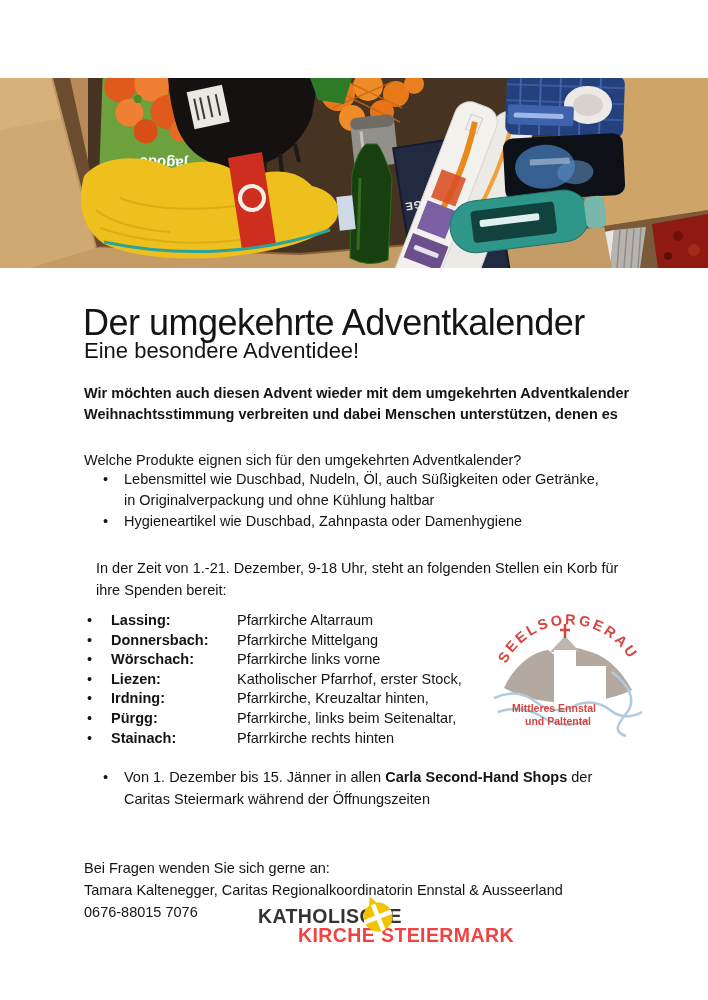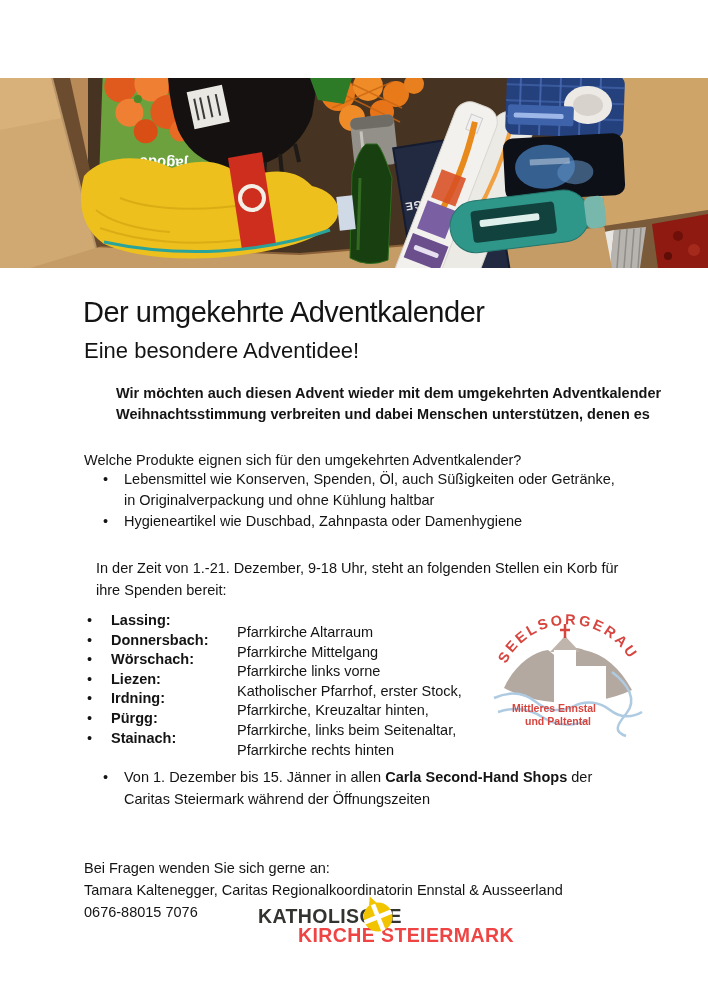--- a/index.html
+++ b/index.html
@@ -5,33 +5,33 @@
   html,body{margin:0;padding:0;background:#ffffff;}
   .page{
     position:relative;width:708px;height:1000px;margin:0 auto;
     background:#ffffff;overflow:hidden;
     font-family:"Liberation Sans","DejaVu Sans",sans-serif;
     color:#141414;
   }
   .abs{position:absolute;}
   .nowrap{white-space:nowrap;}
   .photo{top:78px;left:0;width:708px;height:190px;}
-  .title{top:292px;left:83px;font-size:29px;line-height:40px;font-weight:400;letter-spacing:-0.5px;}
+  .title{top:303px;left:83px;font-size:36px;line-height:40px;font-weight:400;letter-spacing:-0.5px;}
   .subtitle{top:338px;left:84px;font-size:22px;line-height:26px;font-weight:400;}
-  .intro{top:383px;left:84px;font-size:14.5px;line-height:21px;font-weight:700;margin-left:32px;}
+  .intro{top:383px;left:84px;font-size:14.5px;line-height:21px;font-weight:700;}
   .question{top:450px;left:84px;font-size:14.5px;line-height:21px;}
   .plist{top:469px;left:102px;font-size:14.5px;line-height:21px;}
   .bullet-item{position:relative;padding-left:22px;list-style:none;}
   .bullet-item::before{content:"•";position:absolute;left:1px;top:0;font-size:14.5px;}
   .schedule{top:557px;left:96px;font-size:14.5px;line-height:22px;}
   .loclist{top:611px;left:86px;font-size:14.5px;}
   .loc-row{position:relative;padding-left:25px;height:19.6px;line-height:19.6px;}
   .loc-row::before{content:"•";position:absolute;left:1px;top:0;font-size:14.5px;}
   .loc-name{font-weight:700;}
-  .loc-place{position:absolute;left:151px;top:0;white-space:nowrap;margin-top:12px;}
+  .loc-place{position:absolute;left:151px;top:0;white-space:nowrap;}
   .ssr-logo{top:606px;left:492px;width:158px;height:132px;}
   .shops{top:766px;left:102px;font-size:14.5px;line-height:22px;}
   .contact{top:817px;left:84px;font-size:14.5px;line-height:22px;margin-top:40px;}
   .kk-logo{top:898px;left:255px;width:215px;height:60px;}
   .kk-line1{position:absolute;left:3px;top:7px;font-size:19.5px;font-weight:700;letter-spacing:0.4px;color:#33342f;}
   .kk-line2{position:absolute;left:43px;top:26px;font-size:19.5px;font-weight:700;letter-spacing:0.4px;color:#ef4444;}
   .kk-glyph{position:absolute;left:104px;top:-6px;width:42px;height:46px;overflow:visible;}
   b{font-weight:700;}
 </style>
 </head>
@@ -180,21 +180,21 @@
   <div class="abs subtitle nowrap">Eine besondere Adventidee!</div>
 
   <div class="abs intro">
     <div class="nowrap">Wir möchten auch diesen Advent wieder mit dem umgekehrten Adventkalender</div>
     <div class="nowrap">Weihnachtsstimmung verbreiten und dabei Menschen unterstützen, denen es</div>
   </div>
 
   <div class="abs question nowrap">Welche Produkte eignen sich für den umgekehrten Adventkalender?</div>
   <div class="abs plist">
     <div class="bullet-item">
-      <div class="nowrap">Lebensmittel wie Konserven, Spenden, Öl, auch Süßigkeiten oder Getränke,</div>
+      <div class="nowrap">Lebensmittel wie Duschbad, Nudeln, Öl, auch Süßigkeiten oder Getränke,</div>
       <div class="nowrap">in Originalverpackung und ohne Kühlung haltbar</div>
     </div>
     <div class="bullet-item">
       <div class="nowrap">Hygieneartikel wie Duschbad, Zahnpasta oder Damenhygiene</div>
     </div>
   </div>
 
   <div class="abs schedule">
     <div class="nowrap">In der Zeit von 1.-21. Dezember, 9-18 Uhr, steht an folgenden Stellen ein Korb für</div>
     <div class="nowrap">ihre Spenden bereit:</div>

